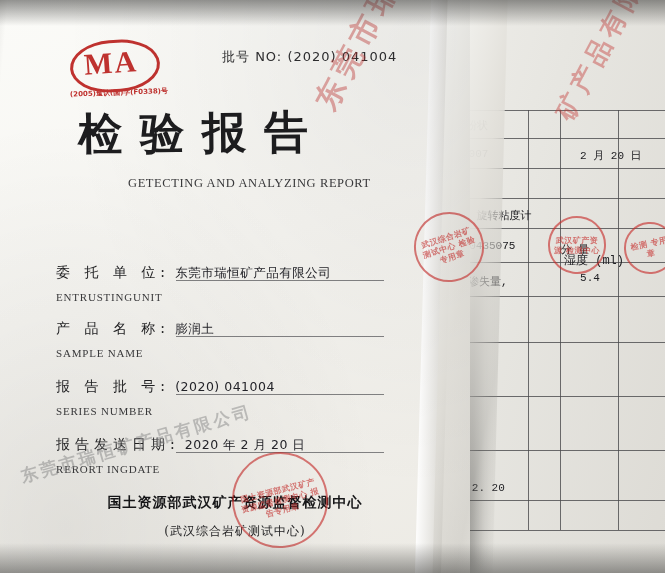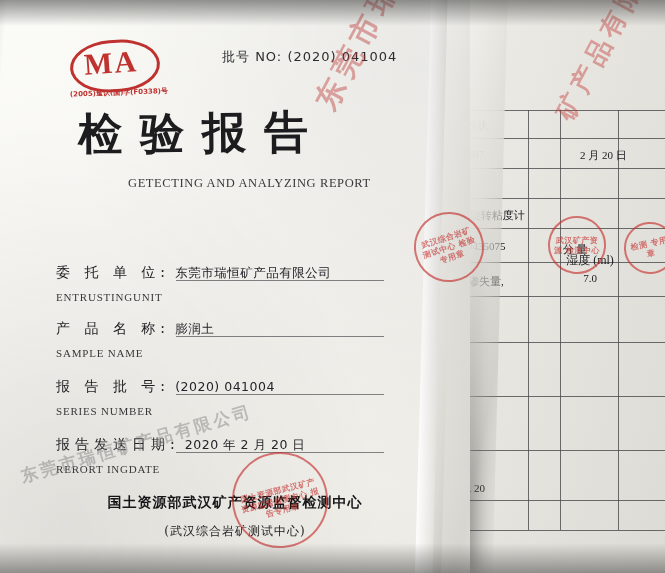--- a/index.html
+++ b/index.html
@@ -234,21 +234,21 @@
   .table2 .hline {
     position: absolute; left: 0; height: 1px;
     background: #4a4a4c; opacity: 0.8;
   }
   .table2 .vline {
     position: absolute; top: 0; width: 1px;
     background: #4a4a4c; opacity: 0.8;
   }
   .cell {
     position: absolute;
-    font-family: Liberation Serif, serif;
+    font-family: Liberation Mono, monospace;
     font-size: 11px;
     color: #202024;
     white-space: nowrap;
   }
   .cell.small { font-size: 12px; margin-top: 20px; }
   .cell.center { text-align: center; }
 </style>
 </head>
 <body>
 
@@ -278,21 +278,21 @@
 
     <div class="cell" style="left:26px; top:8px;">粉状</div>
     <div class="cell" style="left:22px; top:38px;">2007</div>
     <div class="cell" style="left:10px; top:98px;">-D6 旋转粘度计</div>
     <div class="cell" style="left:16px; top:130px;">400435075</div>
     <div class="cell" style="left:6px;  top:164px;">率、渗失量,</div>
     <div class="cell" style="left:12px; top:372px;">0. 2. 20</div>
 
     <div class="cell center" style="left:96px; top:132px; width:78px;">分 量</div>
     <div class="cell center small" style="left:124px; top:122px; width:52px;">湿度 (ml)</div>
-    <div class="cell center" style="left:124px; top:162px; width:52px;">7.0</div>
+    <div class="cell center" style="left:124px; top:162px; width:52px;">5.4</div>
     <div class="cell" style="left:140px; top:38px;">2 月 20 日</div>
   </div>
 
   <div class="paper-main"></div>
   <div class="paper-curl"></div>
   <div class="paper-edge"></div>
 
   <div class="ma-logo">
     <div class="ring"></div>
     <div class="ma-text">MA</div>

